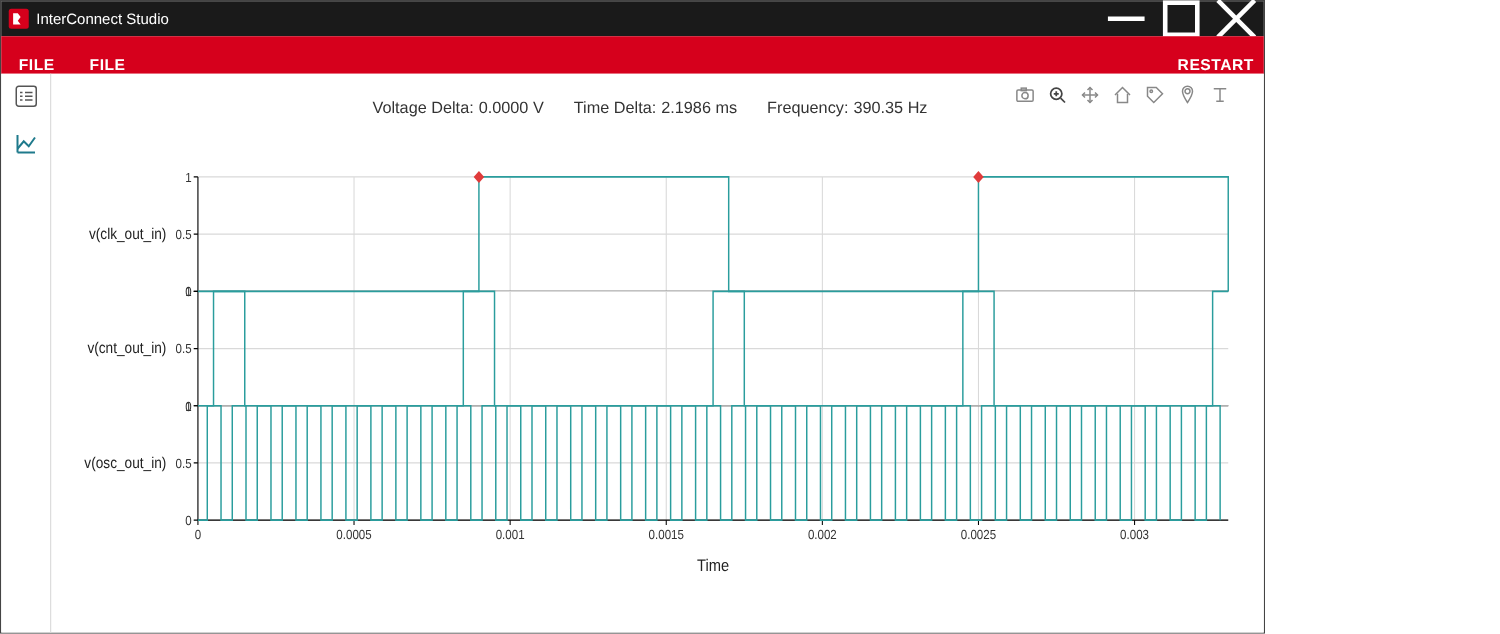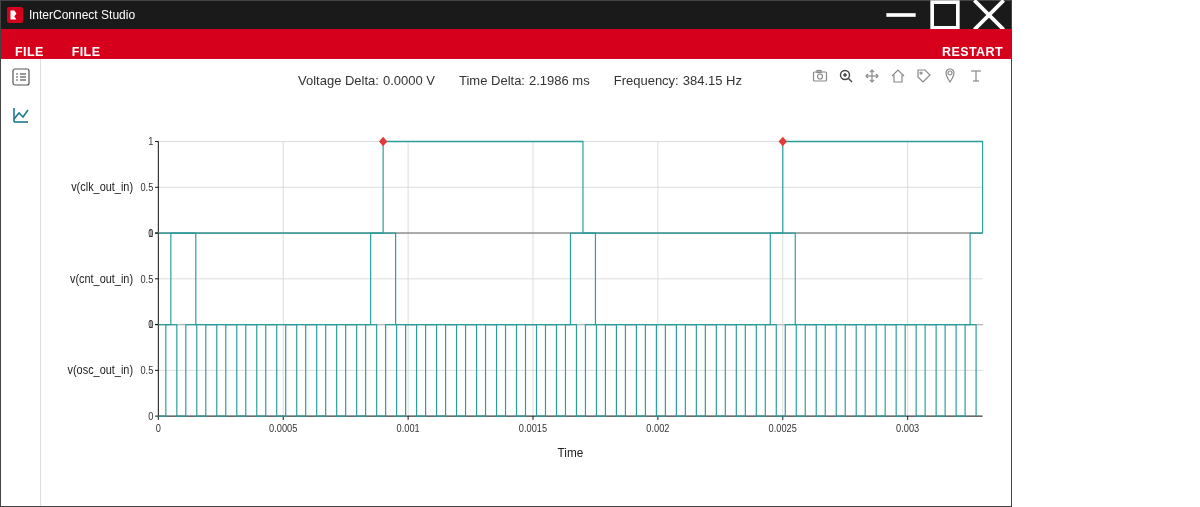--- a/index.html
+++ b/index.html
@@ -23,21 +23,21 @@
   
   .body { flex: 1; display: flex; background: #fff; position: relative; }
   .left-rail { width: 40px; border-right: 1px solid #ddd; display: flex; flex-direction: column; align-items: center; padding-top: 6px; gap: 14px; }
   .rail-btn { width: 24px; height: 24px; display: flex; align-items: center; justify-content: center; color: #555; cursor: pointer; }
   .rail-btn.active { color: #1f7a8c; }
   .rail-btn svg { width: 20px; height: 20px; }
 
   .plot-area { flex: 1; position: relative; padding: 8px 20px 8px 8px; display: flex; flex-direction: column; }
 
   
-  .info-strip { height: 26px; display: flex; align-items: center; justify-content: center; gap: 24px; font-size: 13px; color: #333; position: relative; }
+  .info-strip { height: 26px; display: flex; align-items: flex-end; justify-content: center; gap: 24px; font-size: 13px; color: #333; position: relative; }
   .info-strip .info { display: inline-flex; gap: 4px; }
   .info-strip .info .lbl::after { content: ""; }
 
   
   .plot-toolbar { position: absolute; right: 26px; top: 8px; display: flex; gap: 8px; color: #888; }
   .plot-toolbar .tbtn { width: 18px; height: 18px; cursor: pointer; display: flex; align-items: center; justify-content: center; }
   .plot-toolbar .tbtn.active { color: #444; }
   .plot-toolbar svg { width: 16px; height: 16px; }
 
   
@@ -170,21 +170,21 @@
         <span class="info">
           <span class="lbl">Voltage Delta:</span>
           <span>0.0000 V</span>
         </span>
         <span class="info">
           <span class="lbl">Time Delta:</span>
           <span>2.1986 ms</span>
         </span>
         <span class="info">
           <span class="lbl">Frequency:</span>
-          <span>384.15 Hz</span>
+          <span>390.35 Hz</span>
         </span>
       </div>
 
       <div class="charts">
         <svg class="chart-svg" id="chart-svg" viewBox="0 0 1120 410" preserveAspectRatio="none">
             <line x1="130" y1="40" x2="130" y2="325" class="grid"></line>
             <line x1="278.4848484848485" y1="40" x2="278.4848484848485" y2="325" class="grid"></line>
             <line x1="426.969696969697" y1="40" x2="426.969696969697" y2="325" class="grid"></line>
             <line x1="575.4545454545455" y1="40" x2="575.4545454545455" y2="325" class="grid"></line>
             <line x1="723.939393939394" y1="40" x2="723.939393939394" y2="325" class="grid"></line>

